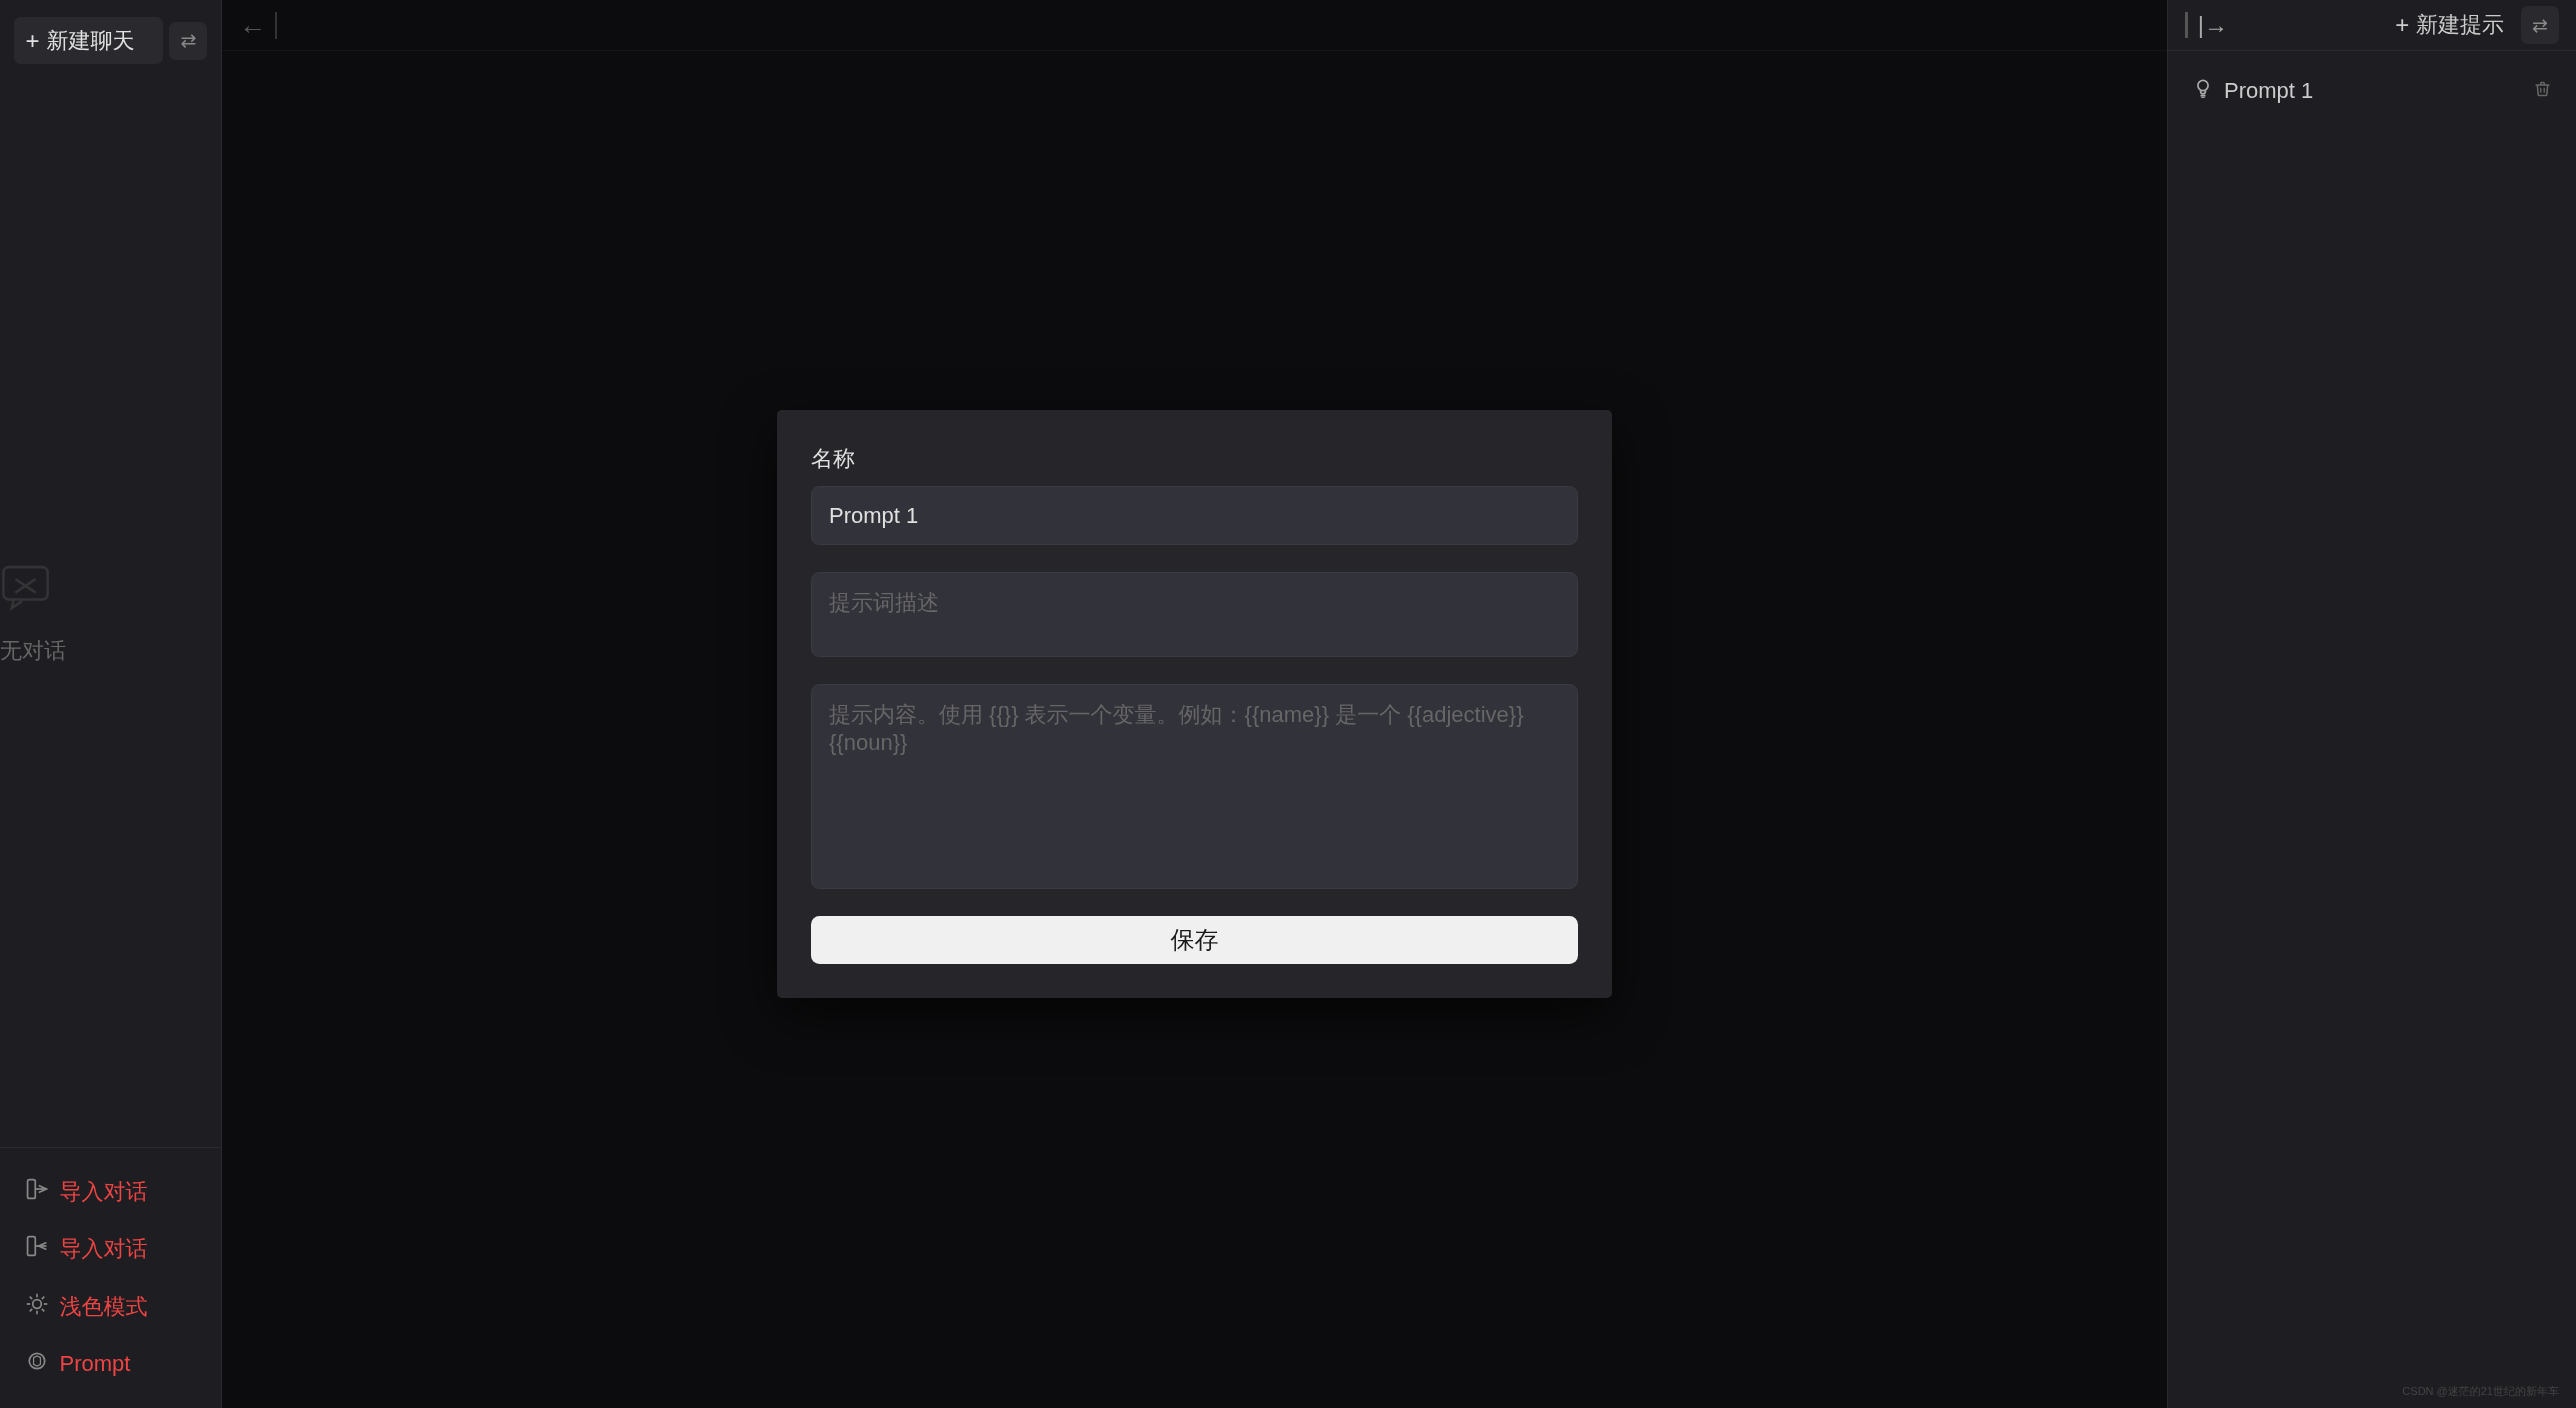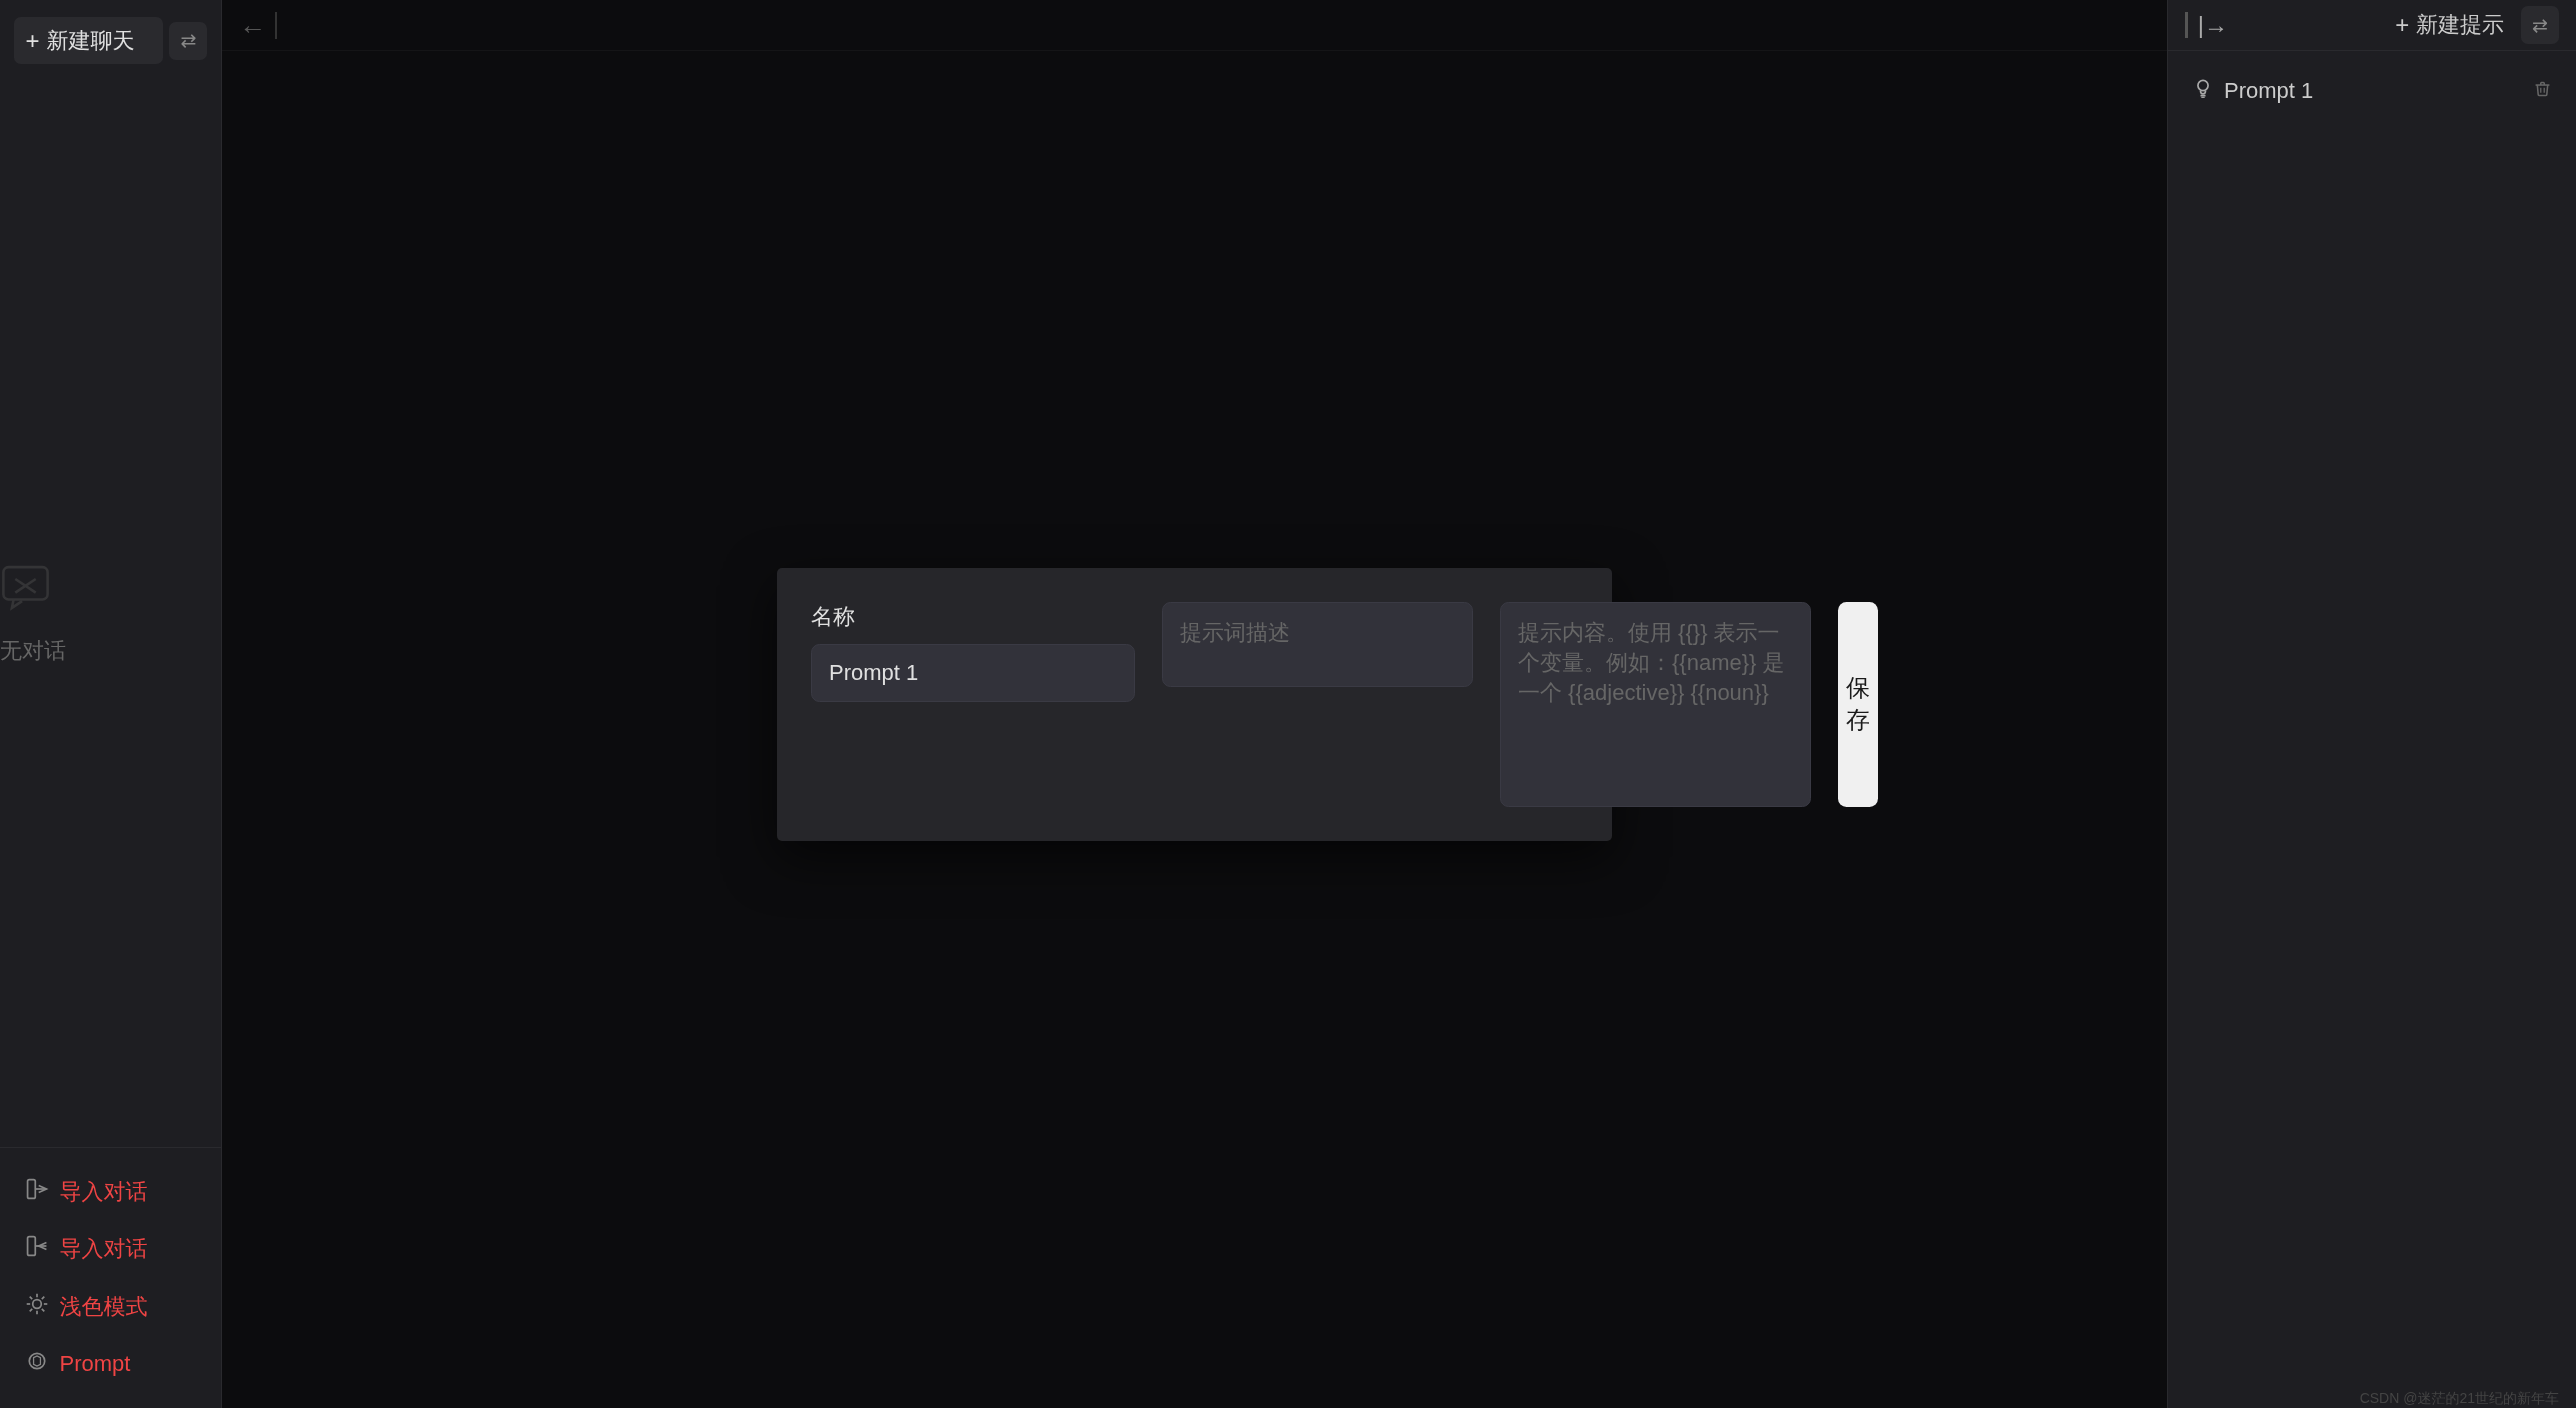--- a/index.html
+++ b/index.html
@@ -214,21 +214,21 @@
       justify-content: center;
       z-index: 100;
     }
 
     .modal {
       background-color: #26262a;
       border-radius: 5px;
       padding: 34px;
       width: 835px;
       display: flex;
-      flex-direction: row;
+      flex-direction: column;
       gap: 27px;
       box-shadow: 0 17px 51px rgba(0, 0, 0, 0.6);
     }
 
     .form-group {
       display: flex;
       flex-direction: column;
       gap: 12px;
     }
 
@@ -282,23 +282,23 @@
       padding: 8px;
       font-size: 24px;
       font-weight: 500;
       cursor: pointer;
       font-family: inherit;
     }
 
     
     .watermark {
       position: fixed;
-      bottom: 0;
+      bottom: 9px;
       right: 17px;
-      font-size: 14px;
+      font-size: 11px;
       color: #444;
     }
 
     
     .nav-sep {
       display: flex;
       align-items: center;
       height: 100%;
     }
 

